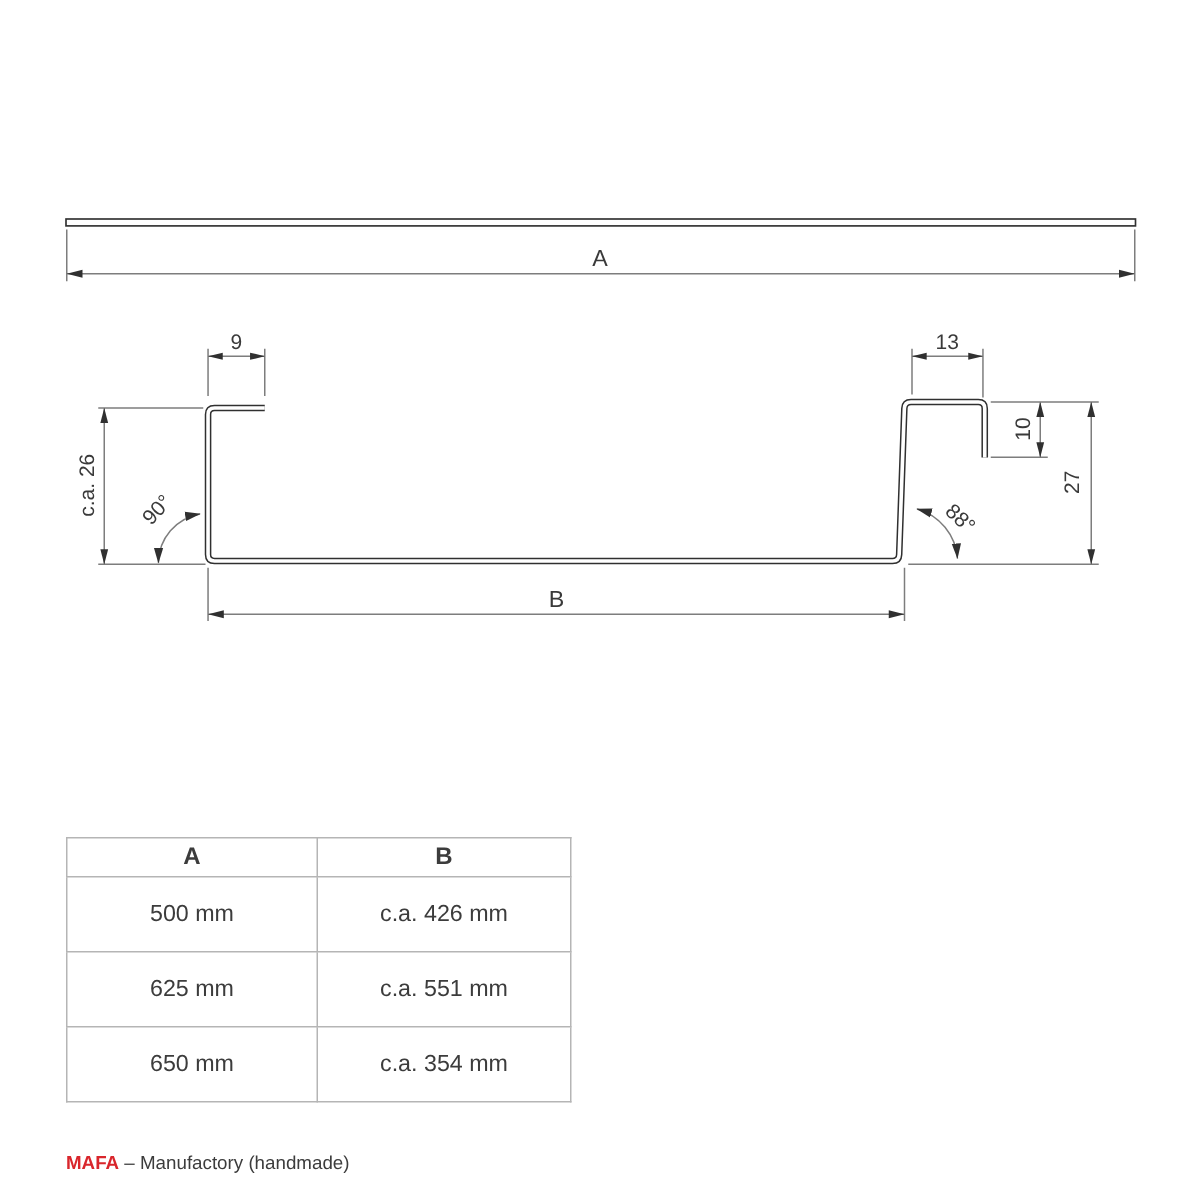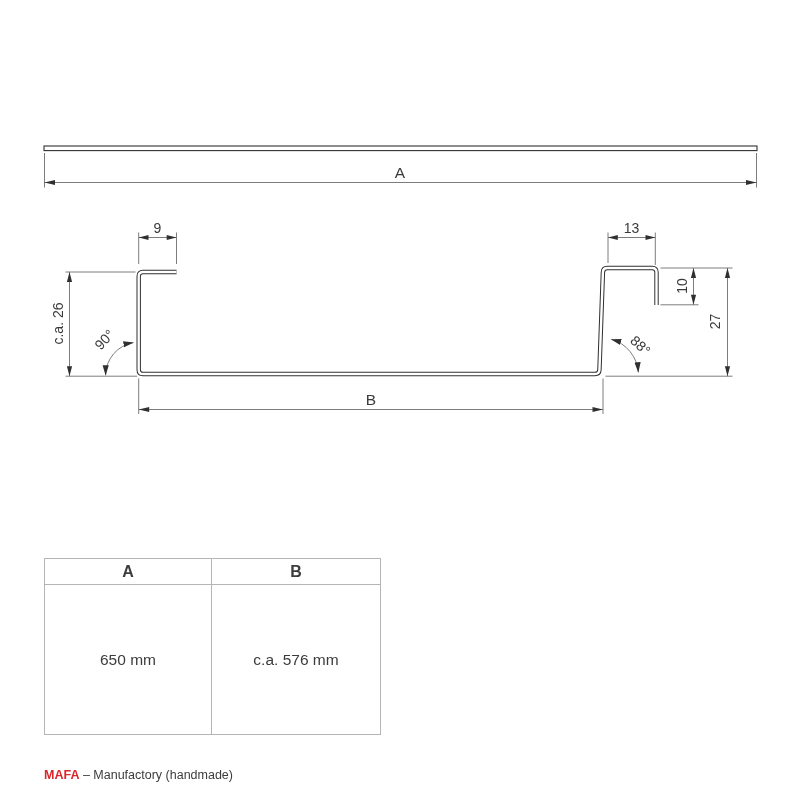--- a/index.html
+++ b/index.html
@@ -139,22 +139,30 @@
         <col style="width:169px">
       </colgroup>
     <thead>
       <tr>
         <th>A</th>
         <th>B</th>
       </tr>
     </thead>
     <tbody>
       <tr>
+        <td>500 mm</td>
+        <td>c.a. 426 mm</td>
+      </tr>
+      <tr>
+        <td>625 mm</td>
+        <td>c.a. 551 mm</td>
+      </tr>
+      <tr>
         <td>650 mm</td>
-        <td>c.a. 576 mm</td>
+        <td>c.a. 354 mm</td>
       </tr>
     </tbody>
   </table>
 
   
   <div class="footnote">
     <span class="term">MAFA</span>
     <span>– Manufactory (handmade)</span>
   </div>
 

